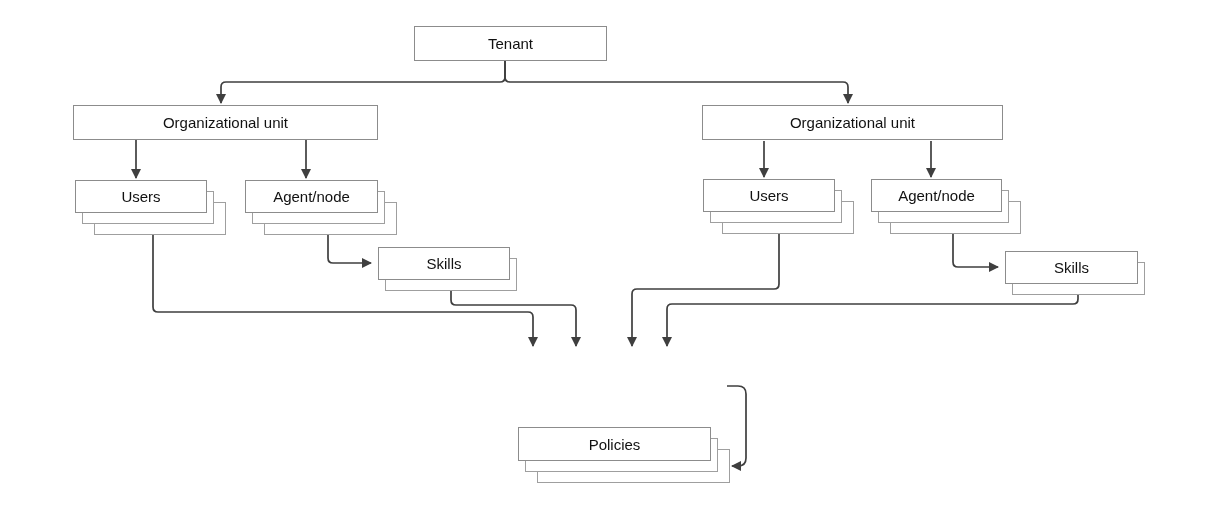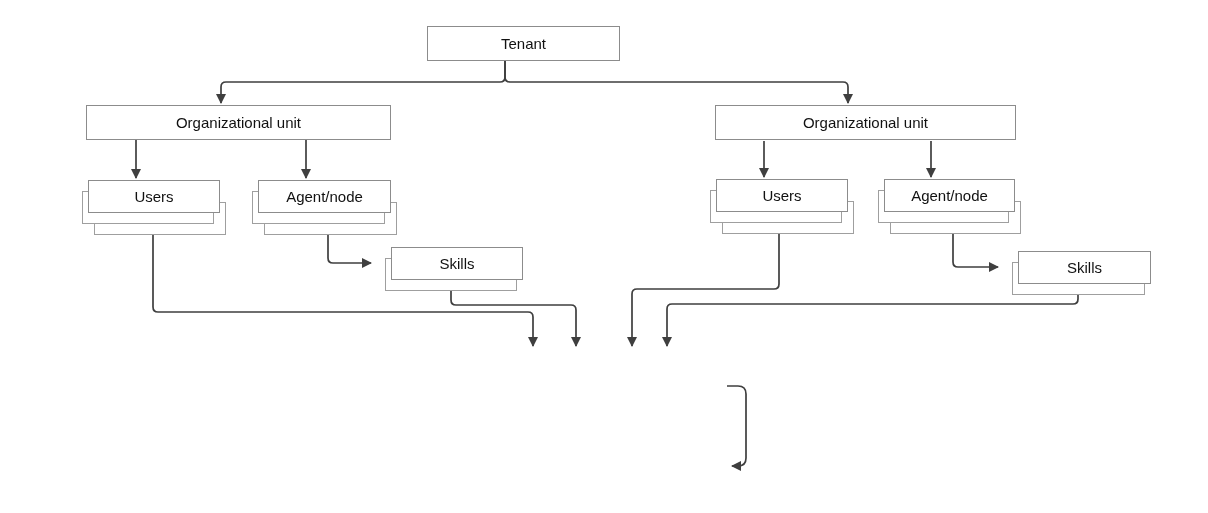--- a/index.html
+++ b/index.html
@@ -40,21 +40,21 @@
     width: 100%;
     height: 100%;
     box-sizing: border-box;
     background: var(--box-fill, #ffffff);
     border: 1.5px solid var(--stack-border, #9f9f9f);
   }
   .layer.l1 { left: 12px; top: 11px; }
   .layer.l2 { left: 24px; top: 22px; }
   .front {
     position: absolute;
-    left: 18px;
+    left: 5px;
     top: 0;
     width: 100%;
     height: 100%;
     box-sizing: border-box;
     background: var(--box-fill, #ffffff);
     border: 1.5px solid var(--box-border, #8c8c8c);
     display: flex;
     align-items: center;
     justify-content: center;
     font-size: 15px;
@@ -146,14 +146,21 @@
   </div>
 
   <div class="node" style="left:1000px; top:251px; width:133px; height:33px">
     <div class="layer l1"></div>
     <div class="front">
       <span>Skills</span>
     </div>
   </div>
 
 
+  <div class="node" style="left:513px; top:427px; width:193px; height:34px">
+    <div class="layer l2"></div>
+    <div class="layer l1"></div>
+    <div class="front">
+      <span>Policies</span>
+    </div>
+  </div>
 
 </div>
 
 </body></html>

